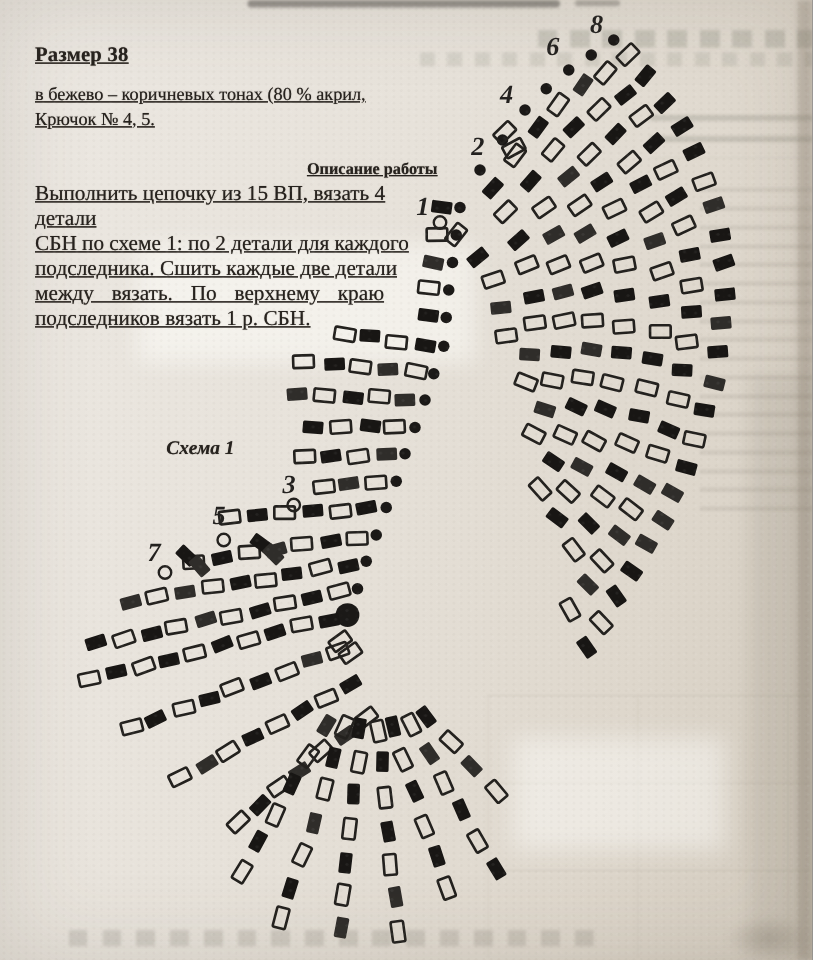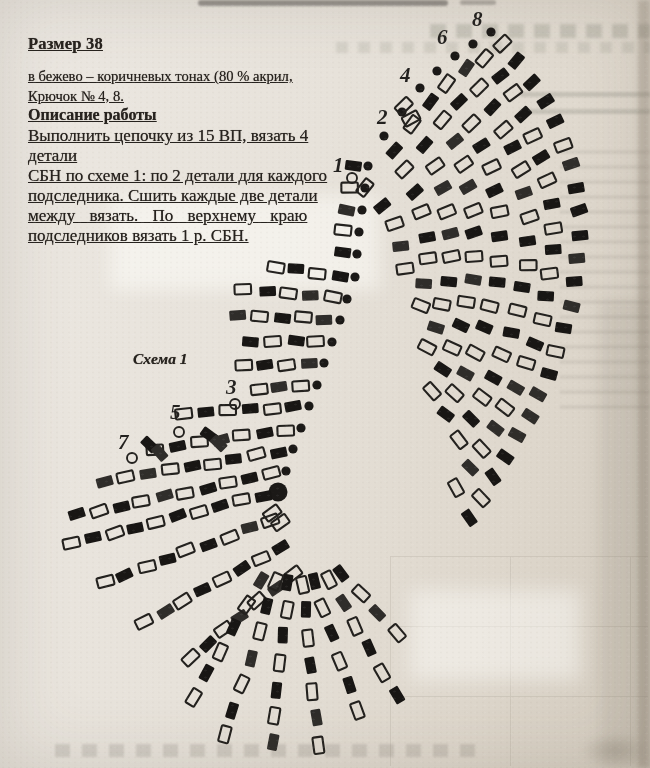--- a/index.html
+++ b/index.html
@@ -35,21 +35,21 @@
   .edge-band{left:638px;top:0;width:12px;height:768px;background:rgba(140,130,114,.35);filter:blur(2px);}
   .edge-band2{left:600px;top:300px;width:50px;height:468px;background:rgba(138,130,116,.14);filter:blur(6px);}
   .light-patch{left:110px;top:195px;width:270px;height:95px;background:rgba(255,255,252,.5);filter:blur(9px);}
   .light-patch2{left:410px;top:590px;width:170px;height:90px;background:rgba(255,255,252,.45);filter:blur(10px);}
 
   .textcol{position:absolute;left:28px;top:34px;width:322px;z-index:5;
     text-shadow:0 0 .7px rgba(45,38,30,.75);text-decoration:underline;}
   .h1{font-size:16.5px;font-weight:bold;letter-spacing:.2px;}
   .para{margin-top:13px;font-size:14.6px;line-height:19.5px;}
   .b{font-weight:bold;}
-  .h2{font-size:16px;font-weight:bold;}
+  .h2{margin-top:21px;font-size:13px;font-weight:bold;text-align:right;}
   .para2{margin-top:2px;font-size:17px;line-height:20px;}
   .spread{word-spacing:10px;}
   .schema-label{position:absolute;left:133px;top:320px;z-index:5;
     font-size:15.5px;font-weight:bold;font-style:italic;text-shadow:0 0 .7px rgba(45,38,30,.7);margin-top:30px;}
   #chart{position:absolute;left:0;top:0;z-index:4;filter:blur(.25px) contrast(.97);}
   .num{font:italic 700 21px "Liberation Serif",serif;fill:#201e1c;}
 </style>
 </head>
 <body>
 
@@ -367,21 +367,21 @@
       <rect x="-8.25" y="-5" width="16.5" height="10" rx="1.3" transform="translate(208.9 434.9) rotate(35.8)" fill="#151311"></rect>
       <rect x="-8.25" y="-5" width="16.5" height="10" rx="1.3" transform="translate(218.6 443.4) rotate(45.0)" fill="#2d2a27"></rect>
       <rect x="-8.25" y="-5" width="16.5" height="10" rx="1.3" transform="translate(272.2 513.0) rotate(-36.1)" fill="none" stroke="#201e1b" stroke-width="2.1"></rect>
       <rect x="-8.25" y="-5" width="16.5" height="10" rx="1.3" transform="translate(280.4 522.5) rotate(-35.4)" fill="none" stroke="#201e1b" stroke-width="2.1"></rect>
     </svg>
 
   <div class="textcol">
     <div class="h1">Размер 38</div>
     <div class="para">
       <div>в бежево – коричневых тонах  (80 % акрил,</div>
-      <div>Крючок № 4, 8.</div>
+      <div>Крючок № 4, 5.</div>
     </div>
     <div class="h2">Описание работы</div>
     <div class="para2">
       <div>Выполнить цепочку из 15 ВП, вязать 4 детали</div>
       <div>СБН по схеме 1: по 2 детали для каждого</div>
       <div>подследника. Сшить каждые две детали</div>
       <div class="spread">между вязать. По верхнему краю</div>
       <div>подследников вязать 1 р. СБН.</div>
     </div>
   </div>

